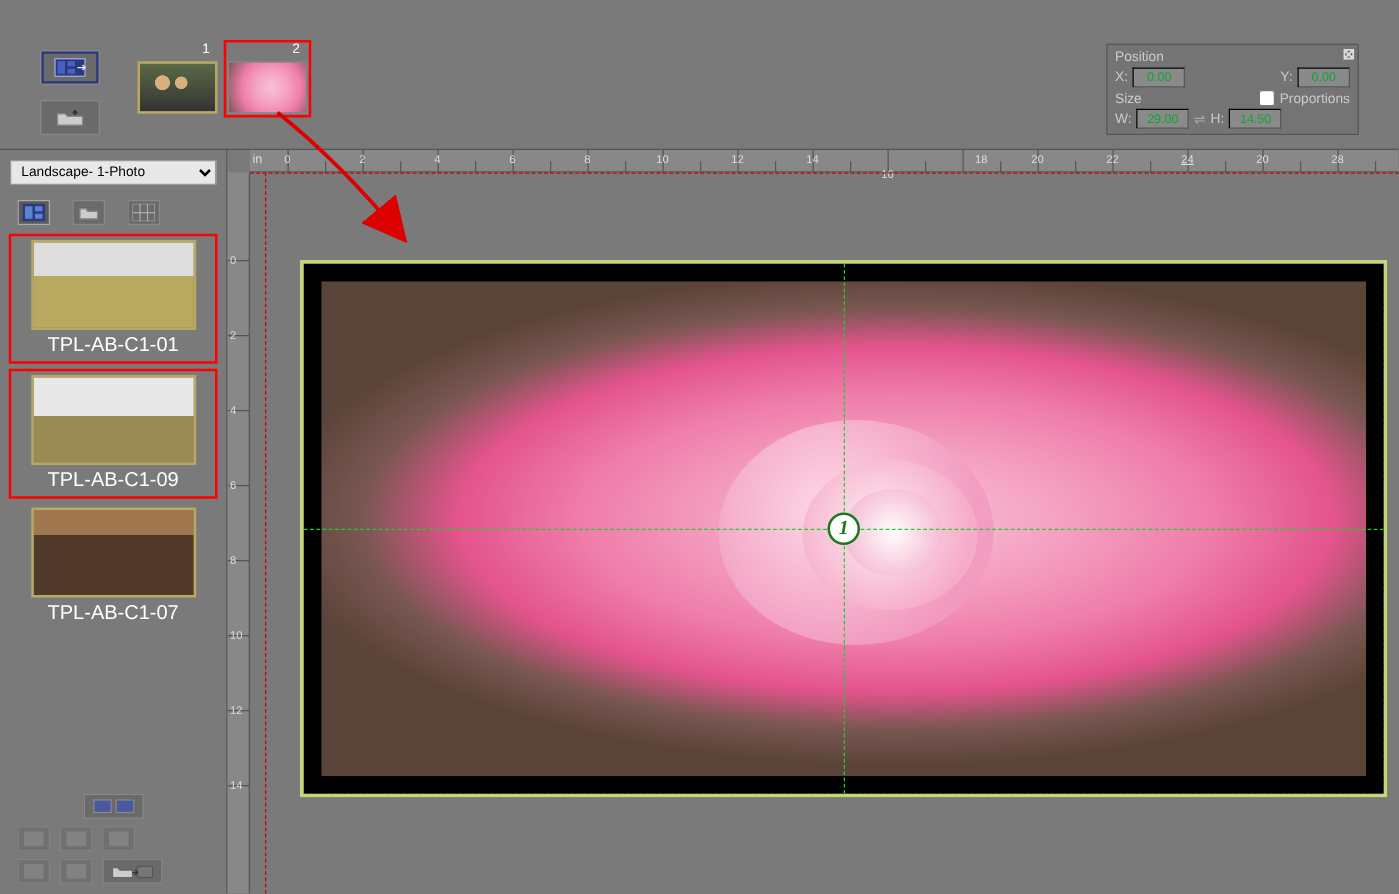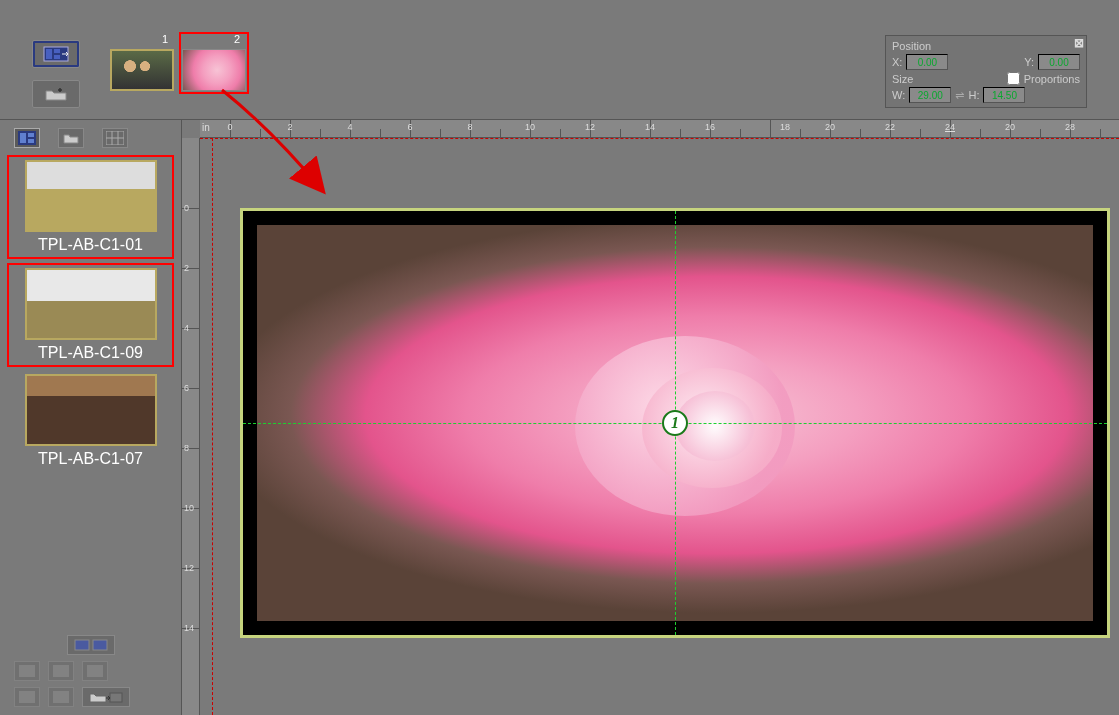--- a/index.html
+++ b/index.html
@@ -141,20 +141,25 @@
       <input class="props-field" value="29.00" style="">
       <span style="color:#aaa;">⇌</span>
       <span class="props-label">H:</span>
       <input class="props-field" value="14.50" style="">
     </div>
   </div>
 </div>
 
 <div class="main-area">
   <div class="sidebar">
+    <div class="template-select">
+      <select>
+        <option>Landscape- 1-Photo</option>
+      </select>
+    </div>
     <div class="sidebar-tabs">
       <div class="sidebar-tab active">
         <svg width="18" height="14" viewBox="0 0 18 14">
             <rect width="18" height="14" fill="#2a3a80"></rect>
             <rect x="2" y="2" width="6" height="10" fill="#6080d0"></rect>
             <rect x="10" y="2" width="6" height="4" fill="#6080d0"></rect>
             <rect x="10" y="8" width="6" height="4" fill="#6080d0"></rect>
           </svg>
       </div>
       <div class="sidebar-tab">
@@ -256,21 +261,21 @@
         <div class="tick" style="left: 330px;"></div>
         <div class="tick-label" style="left: 330px;">10</div>
         <div class="tick" style="left: 360px; height: 9px; top: 9px;"></div>
         <div class="tick" style="left: 390px;"></div>
         <div class="tick-label" style="left: 390px;">12</div>
         <div class="tick" style="left: 420px; height: 9px; top: 9px;"></div>
         <div class="tick" style="left: 450px;"></div>
         <div class="tick-label" style="left: 450px;">14</div>
         <div class="tick" style="left: 480px; height: 9px; top: 9px;"></div>
         <div class="tick" style="left: 510px;"></div>
-        <div class="tick-label" style="left: 510px;">16</div>
+        <div class="tick-label" style="left: 510px; margin-top: 12px;">16</div>
         <div class="tick" style="left: 540px; height: 9px; top: 9px;"></div>
         <div class="tick" style="left: 570px;"></div>
         <div class="tick-label" style="left: 570px; margin-left: 15px;">18</div>
         <div class="tick" style="left: 600px; height: 9px; top: 9px;"></div>
         <div class="tick" style="left: 630px;"></div>
         <div class="tick-label" style="left: 630px;">20</div>
         <div class="tick" style="left: 660px; height: 9px; top: 9px;"></div>
         <div class="tick" style="left: 690px;"></div>
         <div class="tick-label" style="left: 690px;">22</div>
         <div class="tick" style="left: 720px; height: 9px; top: 9px;"></div>

